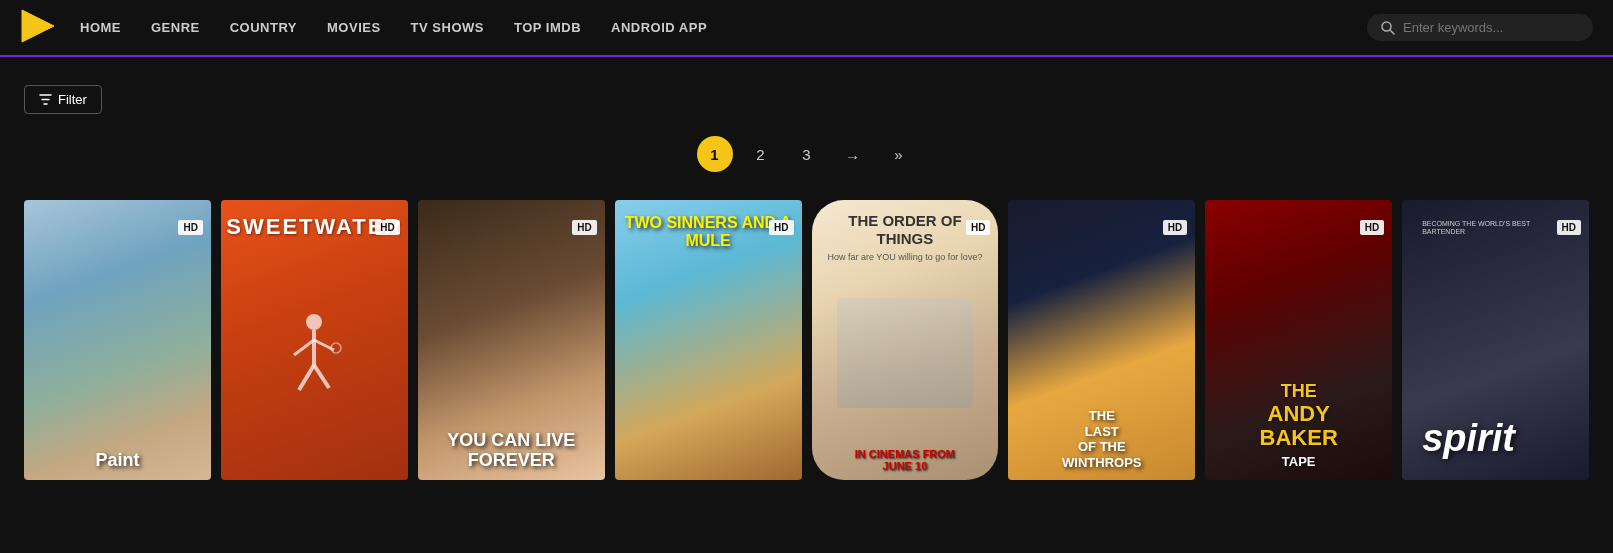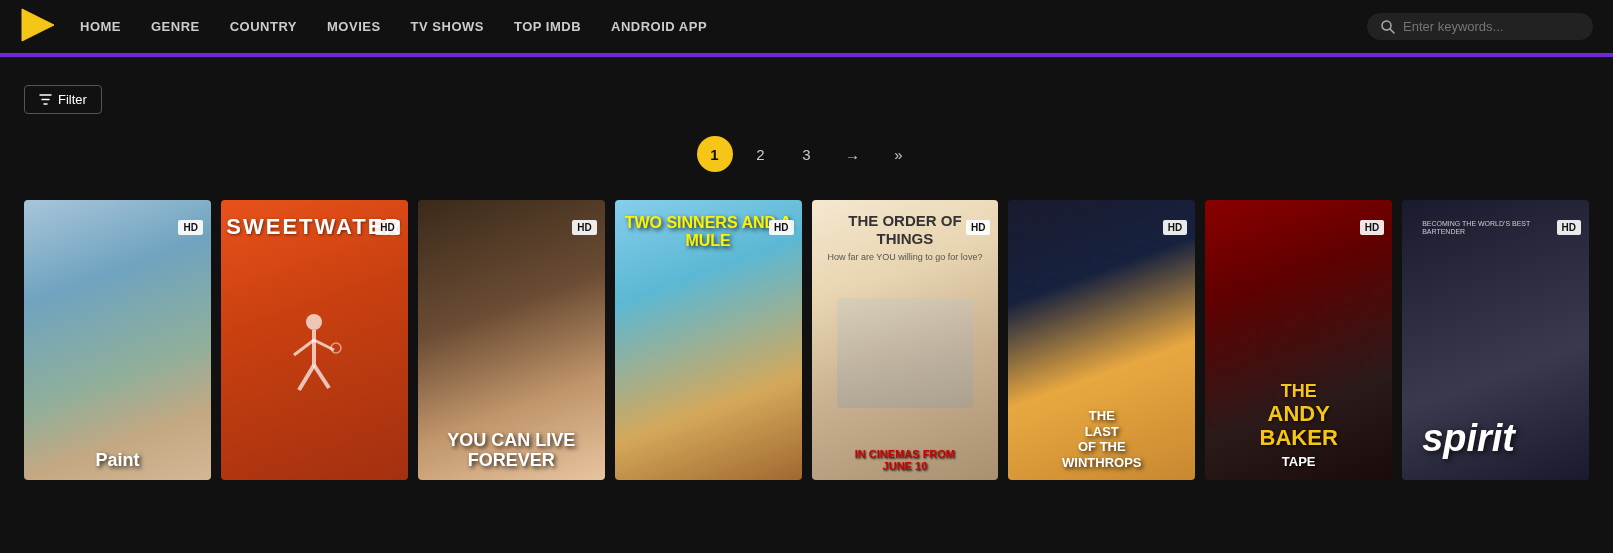--- a/index.html
+++ b/index.html
@@ -10,21 +10,21 @@
       min-height: 100vh;
     }
 
     
     nav {
       background: #111;
       display: flex;
       align-items: center;
       padding: 4px 20px;
       height: 57px;
-      border-bottom: 4px solid #6d28d9;
+      border-bottom: 2px solid #6d28d9;
     }
     .nav-links {
       display: flex;
       gap: 30px;
       flex: 1;
     }
     .nav-link {
       color: #ccc;
       text-decoration: none;
       font-size: 13px;
@@ -149,20 +149,21 @@
       background: linear-gradient(160deg, #e8521a 0%, #c94010 40%, #a33010 100%);
     }
     .poster-youcanlive {
       background: linear-gradient(160deg, #3a2a1a 0%, #6b4c34 40%, #c0956a 70%, #e8c4a0 100%);
     }
     .poster-twosinners {
       background: linear-gradient(160deg, #87ceeb 0%, #5bb8d4 30%, #d4a85a 70%, #a06830 100%);
     }
     .poster-orderofthings {
       background: linear-gradient(160deg, #f5e8d0 0%, #e8d4b0 30%, #c8b090 60%, #a89070 100%);
+      border-radius: 32px;
     }
     .poster-lastwinthrops {
       background: linear-gradient(160deg, #1a1a2e 0%, #16213e 30%, #e8a840 60%, #c88830 100%);
     }
     .poster-andybaker {
       background: linear-gradient(160deg, #8b0000 0%, #600000 30%, #2a1a1a 70%, #1a0a0a 100%);
     }
     .poster-spirit {
       background: linear-gradient(160deg, #1a1a2e 0%, #2a2a3e 30%, #3a3a4e 60%, #1a1a2e 100%);
     }

